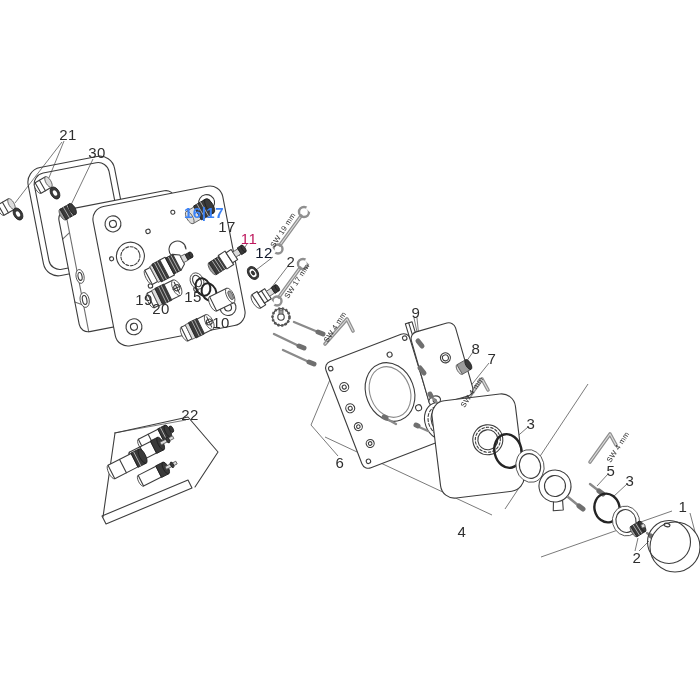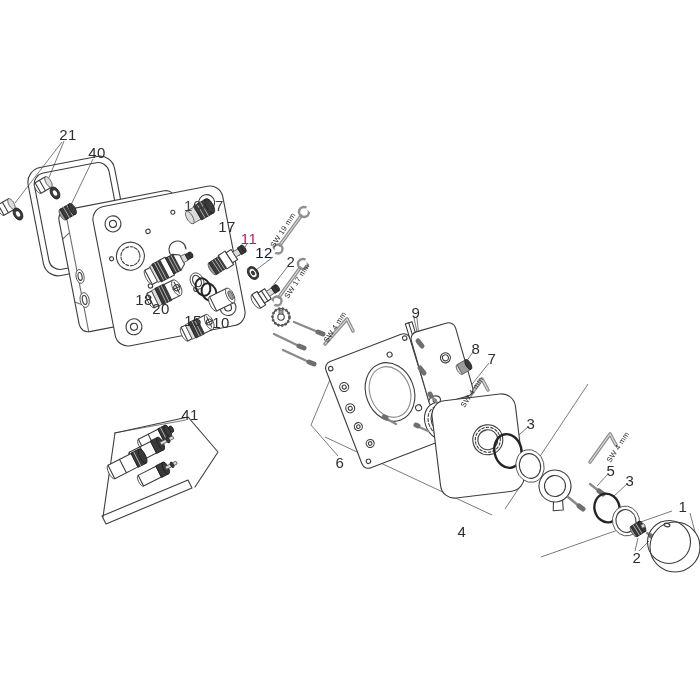--- a/index.html
+++ b/index.html
@@ -404,35 +404,35 @@
       <rect x="3" y="-6.5" width="8" height="13" class="dk"></rect>
       <ellipse cx="11" cy="0" rx="2.6" ry="6.5" class="dk"></ellipse>
       <rect x="11" y="-1.5" width="12" height="3" class="lt"></rect>
       <ellipse cx="18" cy="0" rx="1.5" ry="3" class="dk"></ellipse>
     </g>
   </g>
 </svg>
 
 <div id="labels-layer">
       <span class="plabel" style="left: 68px; top: 134px; color: rgb(46, 46, 46);">21</span>
-      <span class="plabel" style="left: 97px; top: 152px; color: rgb(46, 46, 46);">40</span>
-      <span class="plabel" style="left: 204px; top: 205px; color: #404040;">16|17</span>
+      <span class="plabel" style="left: 97px; top: 152px; color: rgb(46, 46, 46);">30</span>
+      <span class="plabel" style="left: 204px; top: 212px; color: #3b82f6; font-weight: bold;">16|17</span>
       <span class="plabel" style="left: 227px; top: 226px; color: rgb(46, 46, 46);">17</span>
       <span class="plabel" style="left: 249px; top: 238px; color: #be185d;">11</span>
       <span class="plabel" style="left: 264px; top: 252px; color: #0f172a;">12</span>
       <span class="plabel" style="left: 291px; top: 261px; color: rgb(46, 46, 46);">2</span>
-      <span class="plabel" style="left: 144px; top: 299px; color: rgb(46, 46, 46);">18</span>
+      <span class="plabel" style="left: 144px; top: 299px; color: rgb(46, 46, 46);">19</span>
       <span class="plabel" style="left: 161px; top: 308px; color: rgb(46, 46, 46);">20</span>
-      <span class="plabel" style="left: 193px; top: 320px; color: rgb(46, 46, 46);">15</span>
+      <span class="plabel" style="left: 193px; top: 296px; color: rgb(46, 46, 46);">15</span>
       <span class="plabel" style="left: 221px; top: 322px; color: rgb(46, 46, 46);">10</span>
       <span class="plabel" style="left: 416px; top: 312px; color: rgb(46, 46, 46);">9</span>
       <span class="plabel" style="left: 476px; top: 348px; color: rgb(46, 46, 46);">8</span>
       <span class="plabel" style="left: 492px; top: 358px; color: rgb(46, 46, 46);">7</span>
       <span class="plabel" style="left: 340px; top: 462px; color: rgb(46, 46, 46);">6</span>
-      <span class="plabel" style="left: 190px; top: 414px; color: rgb(46, 46, 46);">41</span>
+      <span class="plabel" style="left: 190px; top: 414px; color: rgb(46, 46, 46);">22</span>
       <span class="plabel" style="left: 462px; top: 531px; color: rgb(46, 46, 46);">4</span>
       <span class="plabel" style="left: 531px; top: 423px; color: rgb(46, 46, 46);">3</span>
       <span class="plabel" style="left: 611px; top: 470px; color: rgb(46, 46, 46);">5</span>
       <span class="plabel" style="left: 630px; top: 480px; color: rgb(46, 46, 46);">3</span>
       <span class="plabel" style="left: 637px; top: 557px; color: rgb(46, 46, 46);">2</span>
       <span class="plabel" style="left: 683px; top: 506px; color: rgb(46, 46, 46);">1</span>
       <span class="tlabel" style="left: 283px; top: 230px; color: rgb(46, 46, 46); transform: translate(-50%, -50%) rotate(-57deg);">SW 19 mm</span>
       <span class="tlabel" style="left: 297px; top: 281px; color: rgb(46, 46, 46); transform: translate(-50%, -50%) rotate(-57deg);">SW 17 mm</span>
       <span class="tlabel" style="left: 335px; top: 327px; color: rgb(46, 46, 46); transform: translate(-50%, -50%) rotate(-57deg);">SW 4 mm</span>
       <span class="tlabel" style="left: 472px; top: 392px; color: rgb(46, 46, 46); transform: translate(-50%, -50%) rotate(-57deg);">SW 4 mm</span>

